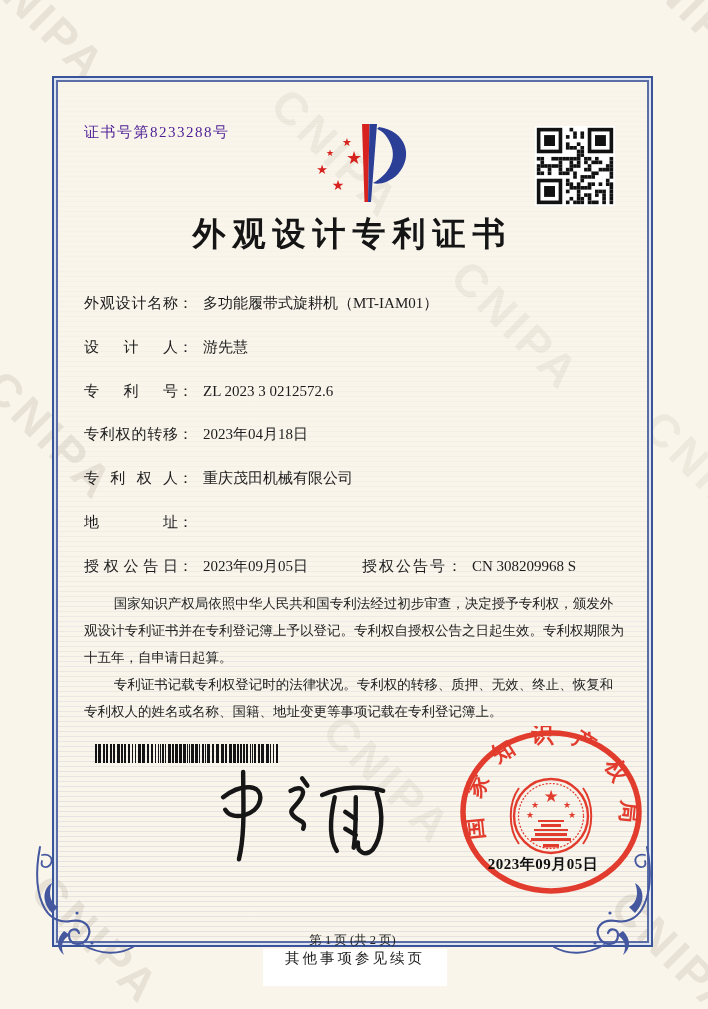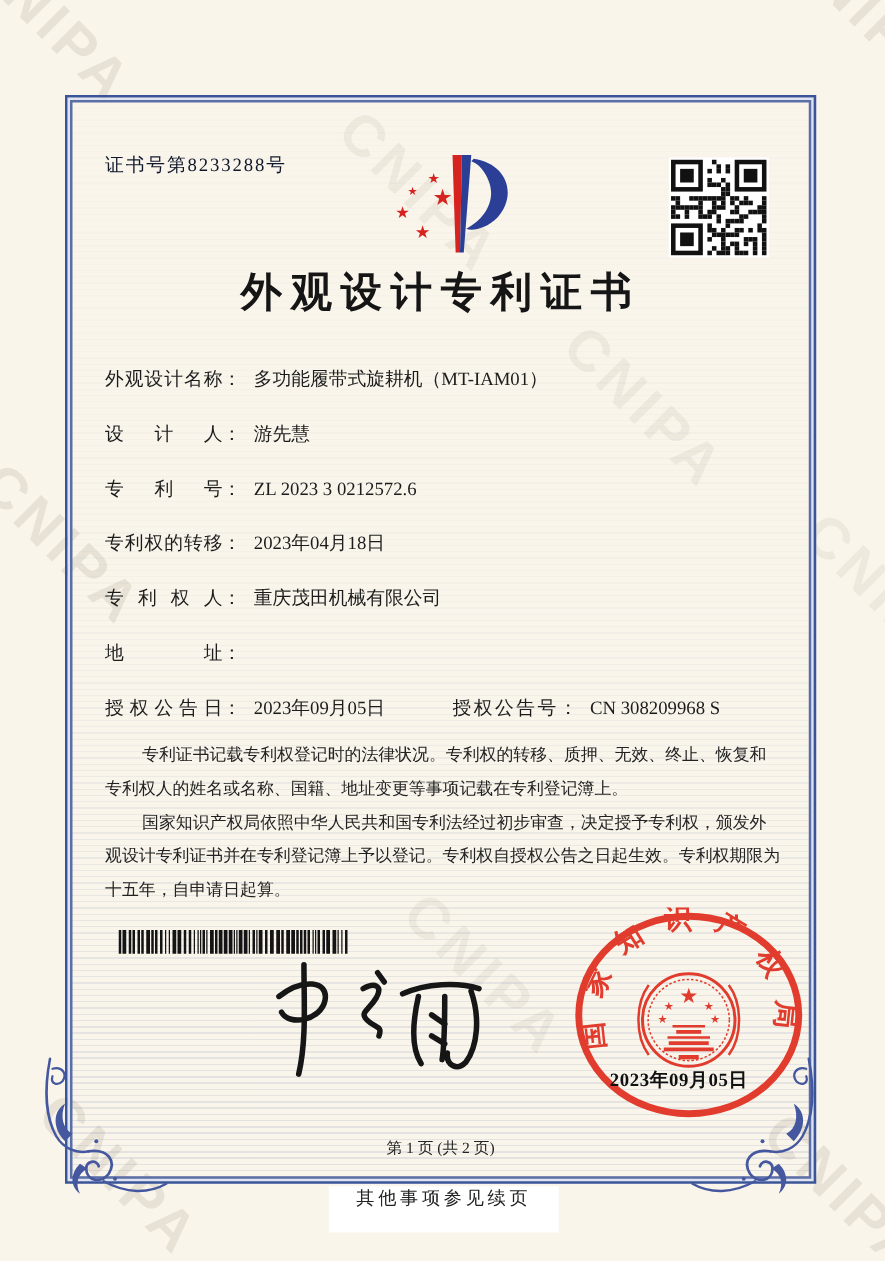--- a/index.html
+++ b/index.html
@@ -11,21 +11,21 @@
       pointer-events:none;}
   .wm.light{color:rgba(162,150,126,0.12);}
   
   .frame{position:absolute;left:52px;top:76px;width:601px;height:871px;box-sizing:border-box;
          border:2px solid #3a5499;
          box-shadow:inset 0 0 0 2px #dde3f0, inset 0 0 0 4px #5b6ea6;}
   .stripes{position:absolute;left:57px;top:81px;width:591px;height:861px;
            background:repeating-linear-gradient(180deg, rgba(99,110,165,0.16) 0 1px, rgba(0,0,0,0) 1px 5px);
            -webkit-mask-image:linear-gradient(180deg, rgba(0,0,0,.10) 0%, rgba(0,0,0,.22) 45%, rgba(0,0,0,.75) 80%, rgba(0,0,0,.85) 100%);
            mask-image:linear-gradient(180deg, rgba(0,0,0,.10) 0%, rgba(0,0,0,.22) 45%, rgba(0,0,0,.75) 80%, rgba(0,0,0,.85) 100%);}
-  .cert-no{position:absolute;left:84px;top:123px;font-size:15px;letter-spacing:1.5px;color:#0f172a;font-family:Liberation Serif, serif;}
+  .cert-no{position:absolute;left:84px;top:123px;font-size:15px;letter-spacing:1.5px;color:#4c1d95;font-family:Liberation Serif, serif;}
   .logo{position:absolute;left:300px;top:112px;width:118px;height:96px;}
   .qr{position:absolute;left:535px;top:126px;width:80px;height:80px;background:#fff;padding:0;}
   .title{position:absolute;left:52px;top:212px;width:601px;text-align:center;
          font-family:"Liberation Sans",sans-serif;font-weight:700;font-size:33px;
          letter-spacing:7px;color:#151515;}
   
   .fields{position:absolute;left:84px;top:294px;width:548px;font-size:15px;color:#1c1c1c;}
   .row{display:flex;align-items:baseline;height:22px;margin-bottom:21.8px;white-space:nowrap;}
   .flabel{display:inline-block;width:94px;text-align:justify;text-align-last:justify;}
   .fcolon{margin:0 10px 0 0;}
@@ -37,21 +37,21 @@
   .barcode{position:absolute;left:95px;top:744px;width:186px;height:19px;font-size:0;line-height:0;}
   
   .signer{position:absolute;left:88px;top:792px;font-family:"Liberation Sans",sans-serif;
           font-size:15.5px;color:#1c1c1c;line-height:34px;}
   .signature{position:absolute;left:200px;top:760px;width:200px;height:108px;}
   
   .seal{position:absolute;left:455px;top:726px;width:192px;height:172px;opacity:.93;}
   .seal-date{position:absolute;left:472px;top:855px;width:142px;text-align:center;font-size:15px;
              font-weight:600;color:#101010;letter-spacing:.5px;z-index:5;}
   
-  .page-ind{position:absolute;left:52px;top:910px;width:601px;text-align:center;font-size:12.5px;color:#222;}
+  .page-ind{position:absolute;left:52px;top:932px;width:601px;text-align:center;font-size:12.5px;color:#222;}
   .cont-box{position:absolute;left:263px;top:949px;width:184px;height:37px;background:#ffffff;
             display:flex;justify-content:center;font-size:14.5px;
             letter-spacing:3px;color:#222;}
   .flourish{position:absolute;width:105px;height:118px;}
   .flourish.bl{left:30px;top:843px;}
   .flourish.br{left:552px;top:843px;transform:scaleX(-1);}
 </style>
 </head>
 <body>
 
@@ -281,22 +281,22 @@
       <span class="flabel">授权公告日</span>
         <span class="fcolon">：</span>
       <span>2023年09月05日</span>
       <span class="grant-label">授权公告号</span>
         <span class="fcolon">：</span>
       <span>CN 308209968 S</span>
     </div>
   </div>
 
   <div class="paras">
+    <p>国家知识产权局依照中华人民共和国专利法经过初步审查，决定授予专利权，颁发外观设计专利证书并在专利登记簿上予以登记。专利权自授权公告之日起生效。专利权期限为十五年，自申请日起算。</p>
     <p>专利证书记载专利权登记时的法律状况。专利权的转移、质押、无效、终止、恢复和专利权人的姓名或名称、国籍、地址变更等事项记载在专利登记簿上。</p>
-    <p>国家知识产权局依照中华人民共和国专利法经过初步审查，决定授予专利权，颁发外观设计专利证书并在专利登记簿上予以登记。专利权自授权公告之日起生效。专利权期限为十五年，自申请日起算。</p>
   </div>
 
   <div class="barcode" id="barcode"><span style="display:inline-block;height:19px;width:2px;background:#141414"></span><span style="display:inline-block;height:19px;width:1px"></span><span style="display:inline-block;height:19px;width:3px;background:#141414"></span><span style="display:inline-block;height:19px;width:2px"></span><span style="display:inline-block;height:19px;width:2px;background:#141414"></span><span style="display:inline-block;height:19px;width:1px"></span><span style="display:inline-block;height:19px;width:2px;background:#141414"></span><span style="display:inline-block;height:19px;width:2px"></span><span style="display:inline-block;height:19px;width:2px;background:#141414"></span><span style="display:inline-block;height:19px;width:1px"></span><span style="display:inline-block;height:19px;width:2px;background:#141414"></span><span style="display:inline-block;height:19px;width:2px"></span><span style="display:inline-block;height:19px;width:3px;background:#141414"></span><span style="display:inline-block;height:19px;width:1px"></span><span style="display:inline-block;height:19px;width:2px;background:#141414"></span><span style="display:inline-block;height:19px;width:1px"></span><span style="display:inline-block;height:19px;width:2px;background:#141414"></span><span style="display:inline-block;height:19px;width:2px"></span><span style="display:inline-block;height:19px;width:2px;background:#141414"></span><span style="display:inline-block;height:19px;width:2px"></span><span style="display:inline-block;height:19px;width:1px;background:#141414"></span><span style="display:inline-block;height:19px;width:2px"></span><span style="display:inline-block;height:19px;width:1px;background:#141414"></span><span style="display:inline-block;height:19px;width:2px"></span><span style="display:inline-block;height:19px;width:3px;background:#141414"></span><span style="display:inline-block;height:19px;width:1px"></span><span style="display:inline-block;height:19px;width:3px;background:#141414"></span><span style="display:inline-block;height:19px;width:2px"></span><span style="display:inline-block;height:19px;width:2px;background:#141414"></span><span style="display:inline-block;height:19px;width:2px"></span><span style="display:inline-block;height:19px;width:2px;background:#141414"></span><span style="display:inline-block;height:19px;width:2px"></span><span style="display:inline-block;height:19px;width:1px;background:#141414"></span><span style="display:inline-block;height:19px;width:2px"></span><span style="display:inline-block;height:19px;width:1px;background:#141414"></span><span style="display:inline-block;height:19px;width:1px"></span><span style="display:inline-block;height:19px;width:1px;background:#141414"></span><span style="display:inline-block;height:19px;width:1px"></span><span style="display:inline-block;height:19px;width:2px;background:#141414"></span><span style="display:inline-block;height:19px;width:1px"></span><span style="display:inline-block;height:19px;width:1px;background:#141414"></span><span style="display:inline-block;height:19px;width:2px"></span><span style="display:inline-block;height:19px;width:3px;background:#141414"></span><span style="display:inline-block;height:19px;width:1px"></span><span style="display:inline-block;height:19px;width:2px;background:#141414"></span><span style="display:inline-block;height:19px;width:1px"></span><span style="display:inline-block;height:19px;width:3px;background:#141414"></span><span style="display:inline-block;height:19px;width:1px"></span><span style="display:inline-block;height:19px;width:3px;background:#141414"></span><span style="display:inline-block;height:19px;width:1px"></span><span style="display:inline-block;height:19px;width:3px;background:#141414"></span><span style="display:inline-block;height:19px;width:1px"></span><span style="display:inline-block;height:19px;width:1px;background:#141414"></span><span style="display:inline-block;height:19px;width:1px"></span><span style="display:inline-block;height:19px;width:1px;background:#141414"></span><span style="display:inline-block;height:19px;width:1px"></span><span style="display:inline-block;height:19px;width:3px;background:#141414"></span><span style="display:inline-block;height:19px;width:1px"></span><span style="display:inline-block;height:19px;width:3px;background:#141414"></span><span style="display:inline-block;height:19px;width:1px"></span><span style="display:inline-block;height:19px;width:1px;background:#141414"></span><span style="display:inline-block;height:19px;width:2px"></span><span style="display:inline-block;height:19px;width:2px;background:#141414"></span><span style="display:inline-block;height:19px;width:1px"></span><span style="display:inline-block;height:19px;width:1px;background:#141414"></span><span style="display:inline-block;height:19px;width:1px"></span><span style="display:inline-block;height:19px;width:3px;background:#141414"></span><span style="display:inline-block;height:19px;width:2px"></span><span style="display:inline-block;height:19px;width:2px;background:#141414"></span><span style="display:inline-block;height:19px;width:2px"></span><span style="display:inline-block;height:19px;width:3px;background:#141414"></span><span style="display:inline-block;height:19px;width:2px"></span><span style="display:inline-block;height:19px;width:3px;background:#141414"></span><span style="display:inline-block;height:19px;width:1px"></span><span style="display:inline-block;height:19px;width:2px;background:#141414"></span><span style="display:inline-block;height:19px;width:2px"></span><span style="display:inline-block;height:19px;width:3px;background:#141414"></span><span style="display:inline-block;height:19px;width:1px"></span><span style="display:inline-block;height:19px;width:3px;background:#141414"></span><span style="display:inline-block;height:19px;width:1px"></span><span style="display:inline-block;height:19px;width:2px;background:#141414"></span><span style="display:inline-block;height:19px;width:1px"></span><span style="display:inline-block;height:19px;width:2px;background:#141414"></span><span style="display:inline-block;height:19px;width:1px"></span><span style="display:inline-block;height:19px;width:2px;background:#141414"></span><span style="display:inline-block;height:19px;width:1px"></span><span style="display:inline-block;height:19px;width:2px;background:#141414"></span><span style="display:inline-block;height:19px;width:2px"></span><span style="display:inline-block;height:19px;width:1px;background:#141414"></span><span style="display:inline-block;height:19px;width:1px"></span><span style="display:inline-block;height:19px;width:1px;background:#141414"></span><span style="display:inline-block;height:19px;width:1px"></span><span style="display:inline-block;height:19px;width:2px;background:#141414"></span><span style="display:inline-block;height:19px;width:2px"></span><span style="display:inline-block;height:19px;width:2px;background:#141414"></span><span style="display:inline-block;height:19px;width:1px"></span><span style="display:inline-block;height:19px;width:3px;background:#141414"></span><span style="display:inline-block;height:19px;width:2px"></span><span style="display:inline-block;height:19px;width:3px;background:#141414"></span><span style="display:inline-block;height:19px;width:1px"></span><span style="display:inline-block;height:19px;width:1px;background:#141414"></span><span style="display:inline-block;height:19px;width:2px"></span><span style="display:inline-block;height:19px;width:1px;background:#141414"></span><span style="display:inline-block;height:19px;width:2px"></span><span style="display:inline-block;height:19px;width:2px;background:#141414"></span><span style="display:inline-block;height:19px;width:1px"></span></div>
 
 
   <svg class="signature" viewBox="0 0 190 100">
     <g stroke="#161616" stroke-width="4.2" fill="none" stroke-linecap="round" stroke-linejoin="round">
       <path d="M22,34 C40,20 60,22 57,37 C54,52 30,57 24,46"></path>
       <path d="M41,10 C41,38 43,68 37,93"></path>
       <path d="M86,28 C95,23 101,26 96,35 C90,45 83,46 89,52 C95,58 101,56 98,64"></path>

